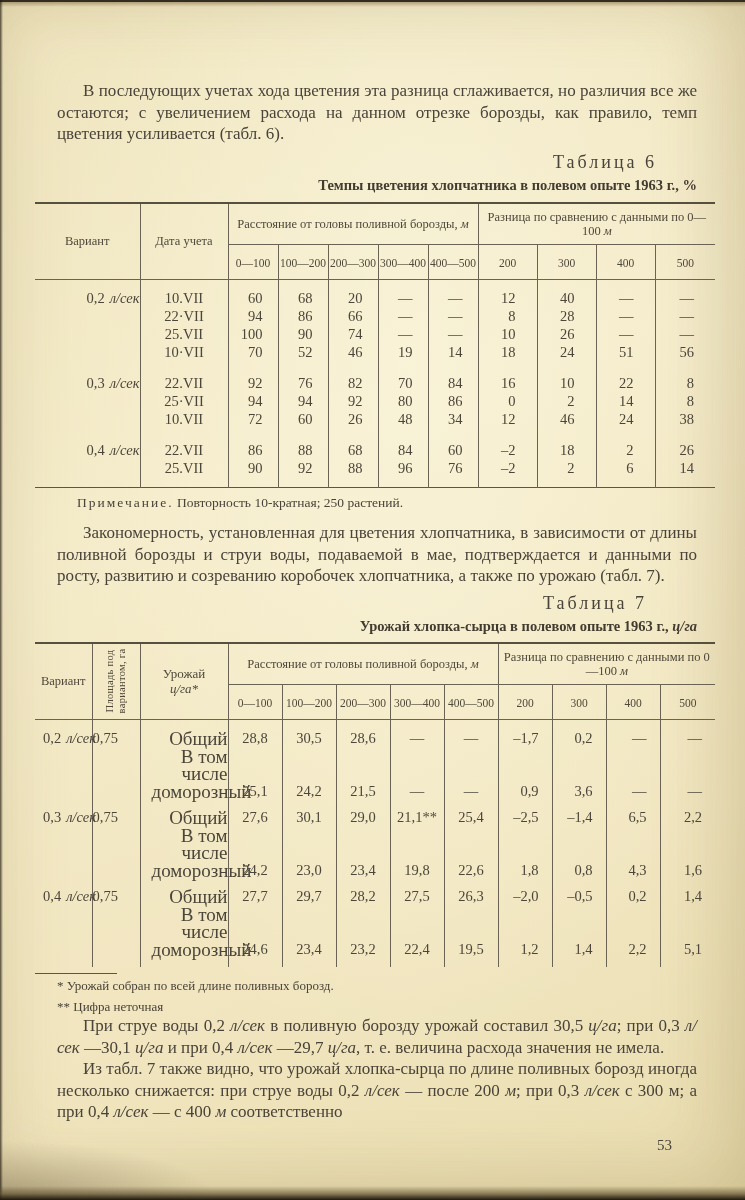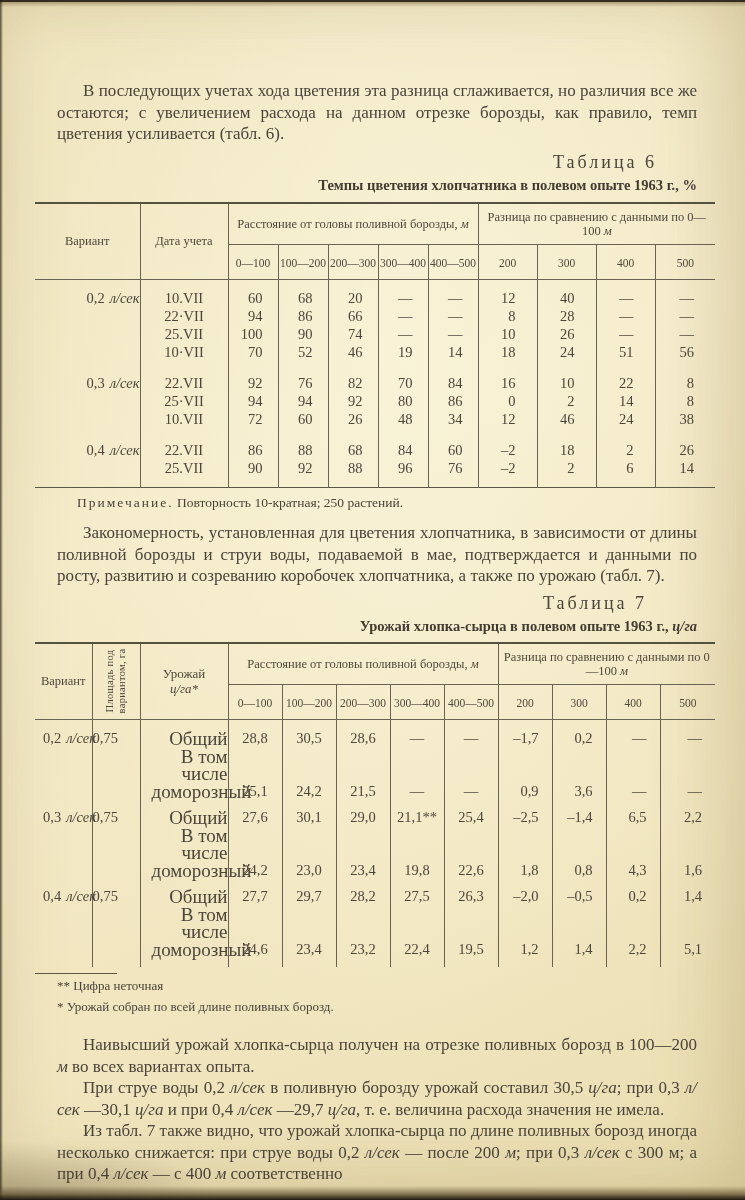--- a/index.html
+++ b/index.html
@@ -351,22 +351,21 @@
           <td class="c bl">19,5</td>
           <td class="f bl">1,2</td>
           <td class="f bl">1,4</td>
           <td class="f bl">2,2</td>
           <td class="f bl">5,1</td>
         </tr>
       </tbody>
     </table>
 
     <div class="fn-rule"></div>
+    <p class="fn">* Урожай собран по всей длине поливных борозд.</p>
     <p class="fn">** Цифра неточная</p>
-    <p class="fn">* Урожай собран по всей длине поливных борозд.</p>
-
-    <p class="body-par" id="p3"><span>Наивысший урожай хлопка-сырца получен на отрезке поливных борозд в 100—200 </span><i>м</i><span> во всех вариантах опыта.</span></p>
+
     <p class="body-par"><span>При струе воды 0,2 </span><i>л/сек</i><span> в поливную борозду урожай составил 30,5 </span><i>ц/га</i><span>; при 0,3 </span><i>л/сек</i><span> —30,1 </span><i>ц/га</i><span> и при 0,4 </span><i>л/сек</i><span> —29,7 </span><i>ц/га</i><span>, т. е. величина расхода значения не имела.</span></p>
     <p class="body-par"><span>Из табл. 7 также видно, что урожай хлопка-сырца по длине поливных борозд иногда несколько снижается: при струе воды 0,2 </span><i>л/сек</i><span> — после 200 </span><i>м</i><span>; при 0,3 </span><i>л/сек</i><span> с 300 м; а при 0,4 </span><i>л/сек</i><span> — с 400 </span><i>м</i><span> соответственно</span></p>
 
     <p class="page-num">53</p>
   </div>
 </div>
 
 </body></html>

